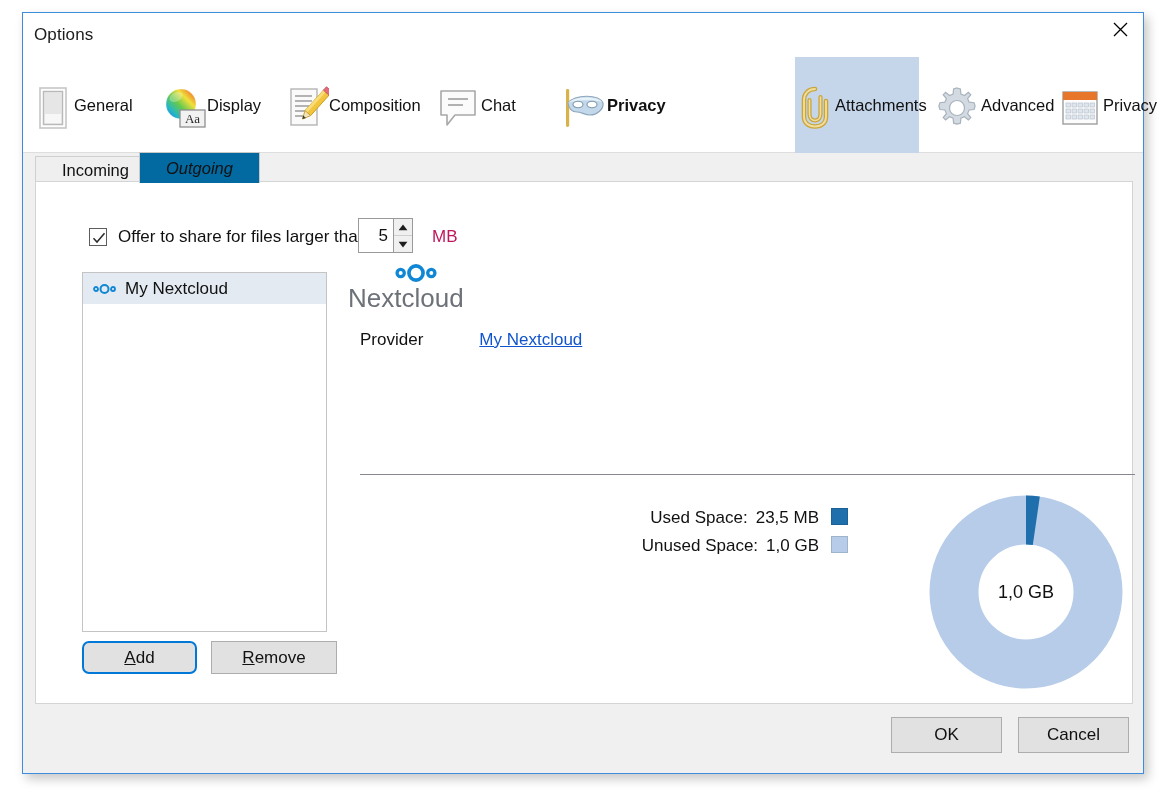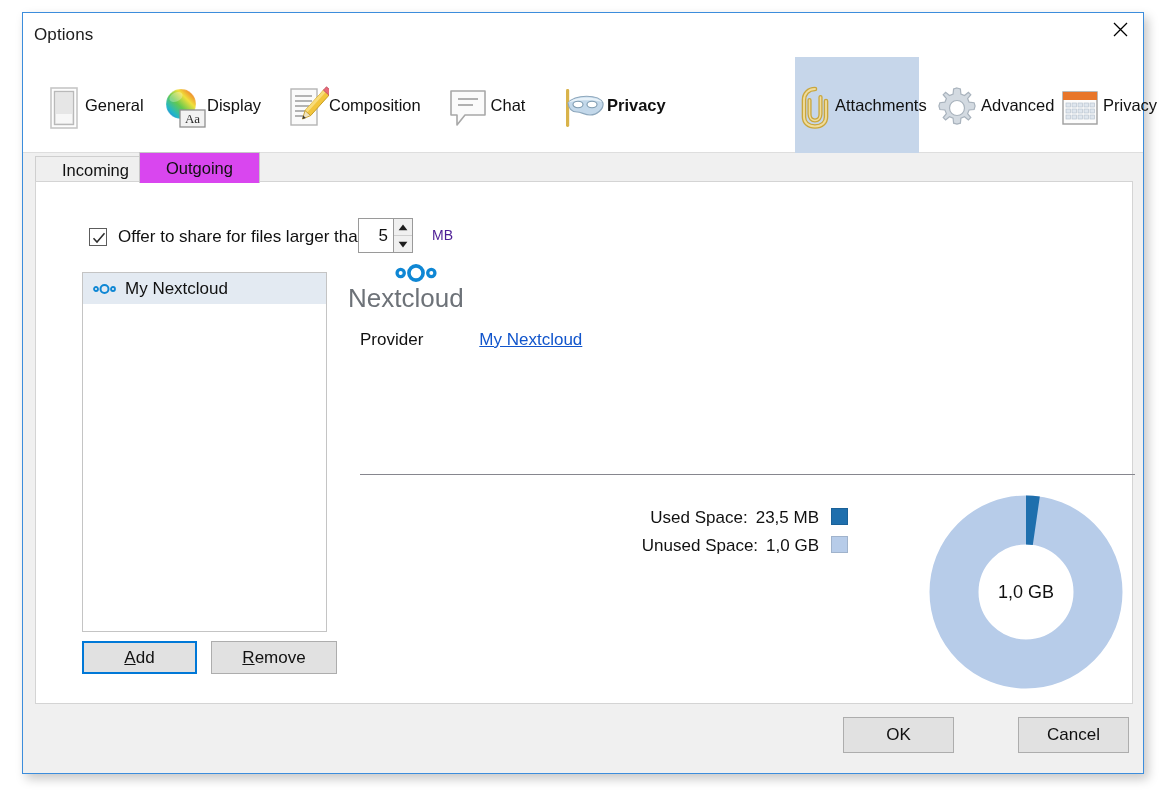--- a/index.html
+++ b/index.html
@@ -92,24 +92,25 @@
     padding: 0 26px;
     display: flex; align-items: center;
     font-size: 16.5px;
     color: #111;
     cursor: default;
     border: 1px solid #cfcfcf;
     border-bottom: none;
     background: #efefef;
   }
   .tab.active {
-    background: #d946ef;
+    background: #0369a1;
     height: 31px;
     border-color: #c8c8c8;
     z-index: 3;
+    font-style: italic;
   }
 
   
   .panel {
     position: absolute;
     left: 12px; top: 168px;
     width: 1098px; height: 523px;
     background: #ffffff;
     border: 1px solid #d4d4d4;
     z-index: 2;
@@ -158,21 +159,21 @@
   .spin-b {
     flex: 1;
     background: #f0f0f0;
     display: flex; align-items: center; justify-content: center;
     cursor: default;
   }
   .spin-b.up { border-bottom: 1px solid #cfcfcf; }
   .unit {
     position: absolute;
     left: 396px; top: 45px;
-    font-size: 14px; color: #4c1d95;
+    font-size: 17px; color: #be185d;
   }
 
   
   .plist {
     position: absolute;
     left: 46px; top: 90px;
     width: 245px; height: 360px;
     background: #ffffff;
     border: 1px solid #c4c4c4;
     overflow: hidden;
@@ -198,21 +199,21 @@
     font-size: 17px;
     color: #111;
     height: 33px;
     display: flex; align-items: center; justify-content: center;
     cursor: default;
     font-family: "Liberation Sans", sans-serif;
   }
   .btn.focus {
     border: 2px solid #0078d7;
   }
-  .btn-add { width: 115px; }
+  .btn-add { width: 115px; border-radius: 7px; }
   .btn-remove { width: 126px; }
   .acc { text-decoration: underline; }
 
   
   .detail {
     position: absolute;
     left: 312px; top: 80px;
     right: 10px; bottom: 10px;
   }
   .nc-logo-wrap {
@@ -286,42 +287,41 @@
     background: #f0f0f0;
   }
   .footer-btns {
     position: absolute;
     right: 14px; top: 14px;
     display: flex; gap: 16px;
   }
   .btn-ok, .btn-cancel {
     width: 111px; height: 36px;
     font-size: 17px;
-    margin-left: 48px;
   }
 </style>
 </head>
 <body>
 
 <div id="root">
 
   <div class="window" style="border-color: rgb(60, 141, 220);">
 
     <div class="titlebar">
       <div class="title-text">Options</div>
       <div class="close-btn">
         <svg width="15" height="15" viewBox="0 0 15 15">
           <path d="M1 1 L14 14 M14 1 L1 14" stroke="#000" stroke-width="1.3" fill="none"></path>
         </svg>
       </div>
     </div>
 
     <div class="toolbar">
 
-      <div class="tb-item" style="left:20px;">
+      <div class="tb-item" style="left:9px;">
         <div class="tb-icon">
           <svg width="42" height="46" viewBox="0 0 42 46">
             <rect x="8" y="3" width="26" height="40" fill="#fdfdfd" stroke="#c6c6c6" stroke-width="1.6"></rect>
             <rect x="11.5" y="6.5" width="19" height="33" fill="#ededed" stroke="#b9b9b9" stroke-width="1.4"></rect>
             <rect x="13" y="8" width="16" height="21" fill="#e6e6e6"></rect>
             <rect x="13" y="29" width="16" height="9" fill="#f7f7f7"></rect>
           </svg>
         </div>
         <div class="tb-label">General</div>
       </div>
@@ -365,21 +365,21 @@
               <rect x="24.5" y="2" width="3" height="28" fill="#f8dc7a"></rect>
               <polygon points="24.5,30 32,30 28.25,38" fill="#f0e3c0" stroke="#c49a1e" stroke-width="0.8"></polygon>
               <polygon points="26.4,35 30.1,35 28.25,38" fill="#3a3a3a"></polygon>
               <rect x="24.5" y="-2" width="7.5" height="4.5" fill="#e8697a" stroke="#bf4f5e" stroke-width="0.8"></rect>
             </g>
           </svg>
         </div>
         <div class="tb-label">Composition</div>
       </div>
 
-      <div class="tb-item" style="left:412px;justify-content:center;">
+      <div class="tb-item" style="left:412px;">
         <div class="tb-icon">
           <svg width="46" height="44" viewBox="0 0 46 44">
             <path d="M6 5 H40 V29 H20 L12 39 V29 H6 Z" fill="#fbfbfb" stroke="#a8a8a8" stroke-width="1.6" stroke-linejoin="round"></path>
             <g stroke="#a3a3a3" stroke-width="1.7">
               <line x1="13" y1="13" x2="33" y2="13"></line>
               <line x1="13" y1="19" x2="28" y2="19"></line>
             </g>
           </svg>
         </div>
         <div class="tb-label">Chat</div>

